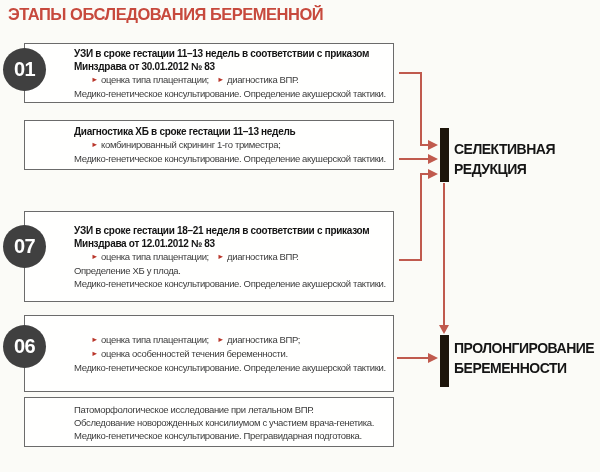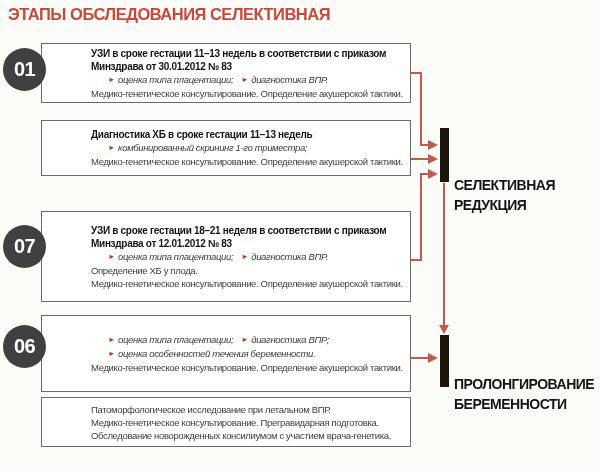--- a/index.html
+++ b/index.html
@@ -5,59 +5,59 @@
   html,body{margin:0;padding:0;}
   .canvas{
     position:relative;width:600px;height:472px;background:#fbfbf7;
     font-family:"Liberation Sans",sans-serif;overflow:hidden;
   }
   .page-title{
     position:absolute;left:8px;top:5px;font-size:16.5px;font-weight:bold;
     letter-spacing:-0.5px;color:#c7493d;white-space:nowrap;
   }
   .stage-box{
-    position:absolute;left:41px;width:370px;box-sizing:border-box;
+    position:absolute;left:24px;width:370px;box-sizing:border-box;
     background:#fffffe;border:1px solid #6b6b6b;
     display:flex;flex-direction:column;justify-content:center;
     padding:3px 6px 3px 49px;
     font-size:9.5px;line-height:13px;letter-spacing:-0.35px;color:#3c3c3c;
   }
   .stage-box.b1{top:43px;height:60px;}
-  .stage-box.b2{top:120px;height:56px;}
+  .stage-box.b2{top:120px;height:50px;}
   .stage-box.b3{top:211px;height:91px;}
   .stage-box.b4{top:315px;height:77px;}
   .stage-box.b5{top:397px;height:50px;}
   .stage-heading{font-weight:bold;color:#141414;font-size:10px;letter-spacing:-0.3px;line-height:13px;}
   .line{white-space:nowrap;}
-  .bullet-row{padding-left:17px;white-space:nowrap;font-style:italic;}
+  .bullet-row{padding-left:17px;white-space:nowrap;}
   .bullet-glyph{color:#b9362a;font-size:7.5px;margin-right:3px;position:relative;top:-1px;}
   .bullet-gap{display:inline-block;width:8px;}
   .stage-circle{
     position:absolute;left:3px;width:43px;height:43px;border-radius:50%;
     background:#404040;color:#ffffff;display:flex;align-items:center;justify-content:center;
     font-weight:bold;font-size:20px;letter-spacing:-0.5px;
   }
   .c1{top:48px;}.c2{top:133px;}.c3{top:225px;}.c4{top:325px;}.c5{top:400px;}
   .outcome-bar{position:absolute;left:440px;width:9px;background:#1d150b;}
   .bar-selective{top:128px;height:54px;}
   .bar-prolong{top:335px;height:52px;}
   .outcome-label{
     position:absolute;left:454px;font-weight:bold;font-size:14px;line-height:20px;
-    letter-spacing:-0.5px;color:#151515;white-space:nowrap;margin-top:36px;
+    letter-spacing:-0.5px;color:#151515;white-space:nowrap;
   }
   .lbl-selective{top:139px;}
   .lbl-prolong{top:338px;}
   .connector-layer{position:absolute;left:0;top:0;pointer-events:none;}
 </style>
 </head>
 <body>
 
 <div class="canvas">
 
-  <div class="page-title">ЭТАПЫ ОБСЛЕДОВАНИЯ СЕЛЕКТИВНАЯ</div>
+  <div class="page-title">ЭТАПЫ ОБСЛЕДОВАНИЯ БЕРЕМЕННОЙ</div>
 
   <svg class="connector-layer" width="600" height="472" viewBox="0 0 600 472">
     <g stroke="#c05a4e" stroke-width="2" fill="none">
       <path d="M399,73 L421,73 L421,145 L429,145"></path>
       <path d="M399,159 L429,159"></path>
       <path d="M399,260 L421,260 L421,174 L429,174"></path>
       <path d="M444,183 L444,326"></path>
       <path d="M397,358 L429,358"></path>
     </g>
     <g fill="#c05a4e" stroke="none">
@@ -108,22 +108,22 @@
       <span class="bullet-glyph">►</span><span>оценка особенностей течения беременности.</span>
     </div>
     <div class="line">Медико-генетическое консультирование. Определение акушерской тактики.</div>
   </div>
   <div class="stage-circle c4">
     <span>06</span>
   </div>
 
   <div class="stage-box b5">
     <div class="line">Патоморфологическое исследование при летальном ВПР.</div>
+    <div class="line">Обследование новорожденных консилиумом с участием врача-генетика.</div>
     <div class="line">Медико-генетическое консультирование. Прегравидарная подготовка.</div>
-    <div class="line">Обследование новорожденных консилиумом с участием врача-генетика.</div>
   </div>
 
   <div class="outcome-bar bar-selective"></div>
   <div class="outcome-label lbl-selective">
     <div>СЕЛЕКТИВНАЯ</div>
     <div>РЕДУКЦИЯ</div>
   </div>
 
   <div class="outcome-bar bar-prolong"></div>
   <div class="outcome-label lbl-prolong">

